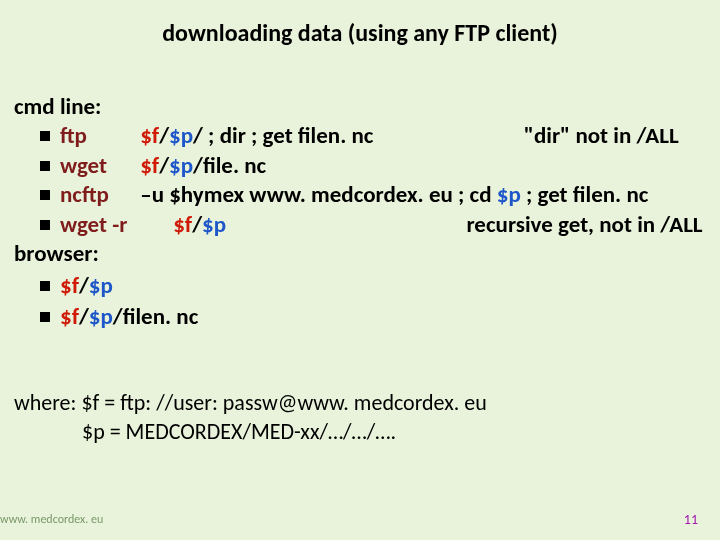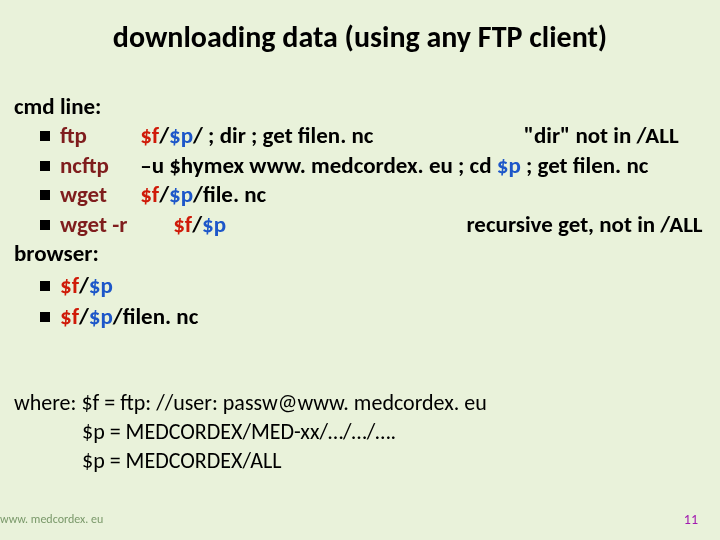--- a/index.html
+++ b/index.html
@@ -15,21 +15,21 @@
   .slide {
     position: relative;
     width: 720px;
     height: 540px;
     box-sizing: border-box;
   }
   .title {
     width: 100%;
     text-align: center;
     font-weight: 700;
-    font-size: 30px;
+    font-size: 24px;
     padding-top: 18px;
     color: #000;
   }
   .body {
     position: absolute;
     left: 14px;
     top: 92px;
     width: 700px;
     font-size: 23px;
     line-height: 1.28;
@@ -98,27 +98,27 @@
     <div class="row lbl">cmd line:</div>
 
     <div class="row">
       <span class="sq"></span><span class="cmd" style="width:75px">ftp</span>
       <span class="red">$f</span><span>/</span><span class="blue">$p</span><span>/  ; dir ; get filen. nc</span>
       <span style="display:inline-block;width:140px"></span>
       <span class="note">"dir" not in /ALL</span>
     </div>
 
     <div class="row">
-      <span class="sq"></span><span class="cmd" style="width:75px">ncftp</span>
-      <span>–u $hymex   www. medcordex. eu ; cd </span><span class="blue">$p</span><span>  ; get filen. nc</span>
+      <span class="sq"></span><span class="cmd" style="width:75px">wget</span>
+      <span> </span><span class="red">$f</span><span>/</span><span class="blue">$p</span><span>/file. nc</span>
     </div>
 
     <div class="row">
-      <span class="sq"></span><span class="cmd" style="width:75px">wget</span>
-      <span> </span><span class="red">$f</span><span>/</span><span class="blue">$p</span><span>/file. nc</span>
+      <span class="sq"></span><span class="cmd" style="width:75px">ncftp</span>
+      <span>–u $hymex   www. medcordex. eu ; cd </span><span class="blue">$p</span><span>  ; get filen. nc</span>
     </div>
 
     <div class="row">
       <span class="sq"></span><span class="cmd" style="width:108px">wget  -r</span>
       <span class="red">$f</span><span>/</span><span class="blue">$p</span>
       <span style="display:inline-block;width:230px"></span>
       <span class="note">recursive get, not in /ALL</span>
     </div>
 
     <div class="row lbl">browser:</div>
@@ -132,18 +132,17 @@
       </div>
     </div>
   </div>
 
   <div class="where">
     <div class="wline">
       <span>where:</span>
       <span>$f  = ftp: //user: passw@www. medcordex. eu</span>
     </div>
     <div class="wline" style="padding-left:68px">$p = MEDCORDEX/MED-xx/…/…/….</div>
-    <div class="wline" style="padding-left:68px">$p = MEDCORDEX/ALL</div>
   </div>
 
   <div class="footer-url">www. medcordex. eu</div>
   <div class="page-num">11</div>
 </div>
 
 </body></html>

